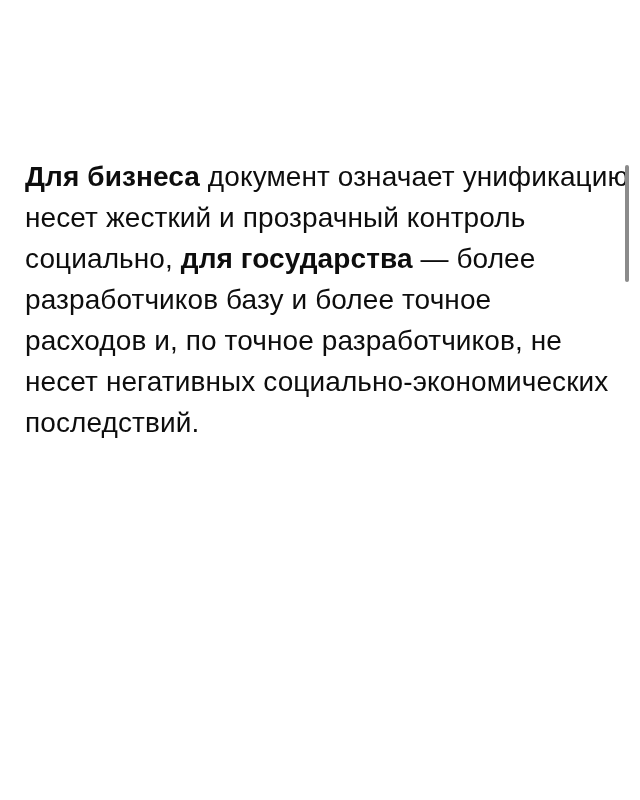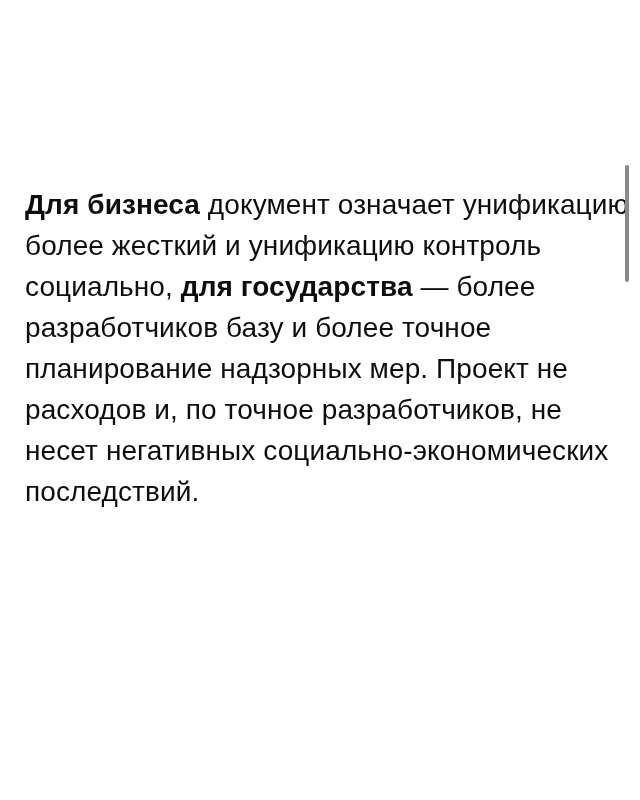--- a/index.html
+++ b/index.html
@@ -10,21 +10,21 @@
     width: 640px;
     height: 800px;
     background: #ffffff;
     overflow: hidden;
     position: relative;
     font-family: "Liberation Sans", "DejaVu Sans", sans-serif;
   }
   .paragraph {
     position: absolute;
     left: 25px;
-    top: 184px;
+    top: 156px;
     font-size: 28px;
     line-height: 41px;
     color: #0d0d0d;
     letter-spacing: 0.1px;
   }
   .line {
     white-space: pre;
   }
   .line b {
     font-weight: 700;
@@ -37,22 +37,21 @@
     height: 117px;
     background: #8b8b8b;
     border-radius: 2px;
   }
 </style>
 </head>
 <body>
 
 <div class="paragraph">
   <div class="line"><b>Для бизнеса</b><span> документ означает унификацию</span></div>
-  <div class="line"><span>более жесткий и унификацию контроль</span></div>
+  <div class="line"><span>несет жесткий и прозрачный контроль</span></div>
   <div class="line"><span>социально, </span><b>для государства</b><span> — более</span></div>
   <div class="line"><span>разработчиков базу и более точное</span></div>
-  <div class="line"><span>планирование надзорных мер. Проект не</span></div>
   <div class="line"><span>расходов и, по точное разработчиков, не</span></div>
   <div class="line"><span>несет негативных социально-экономических</span></div>
   <div class="line"><span>последствий.</span></div>
 </div>
 
 <div class="scrollbar-thumb"></div>
 
 </body></html>

